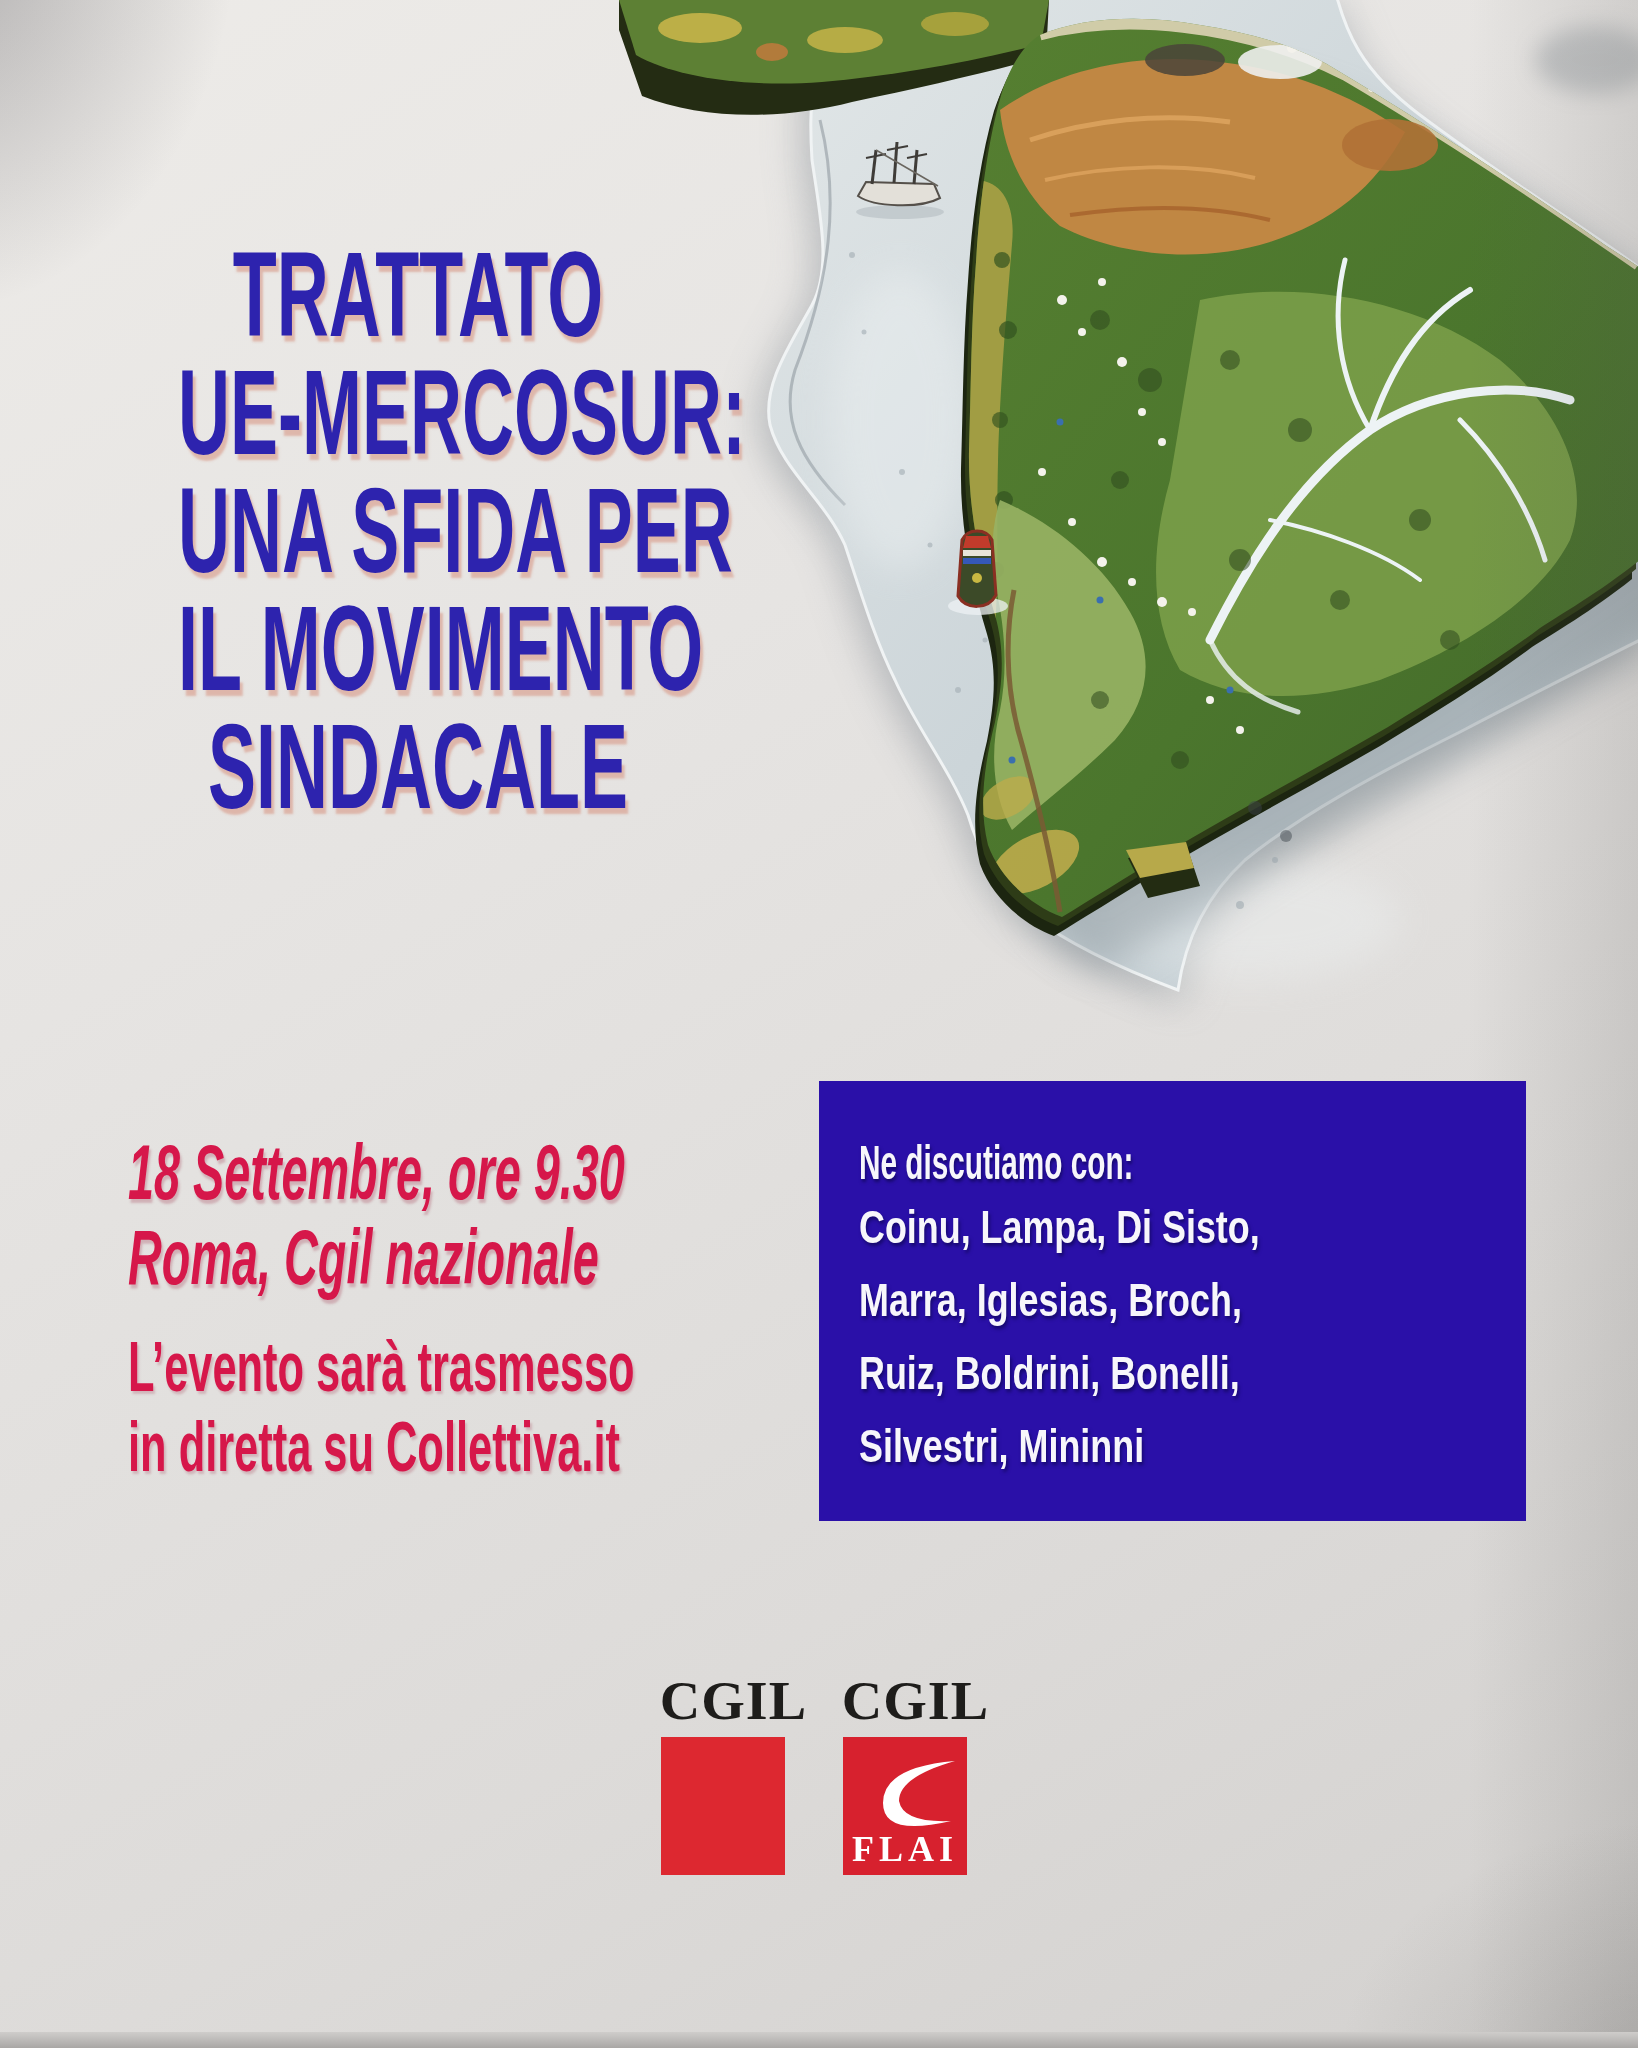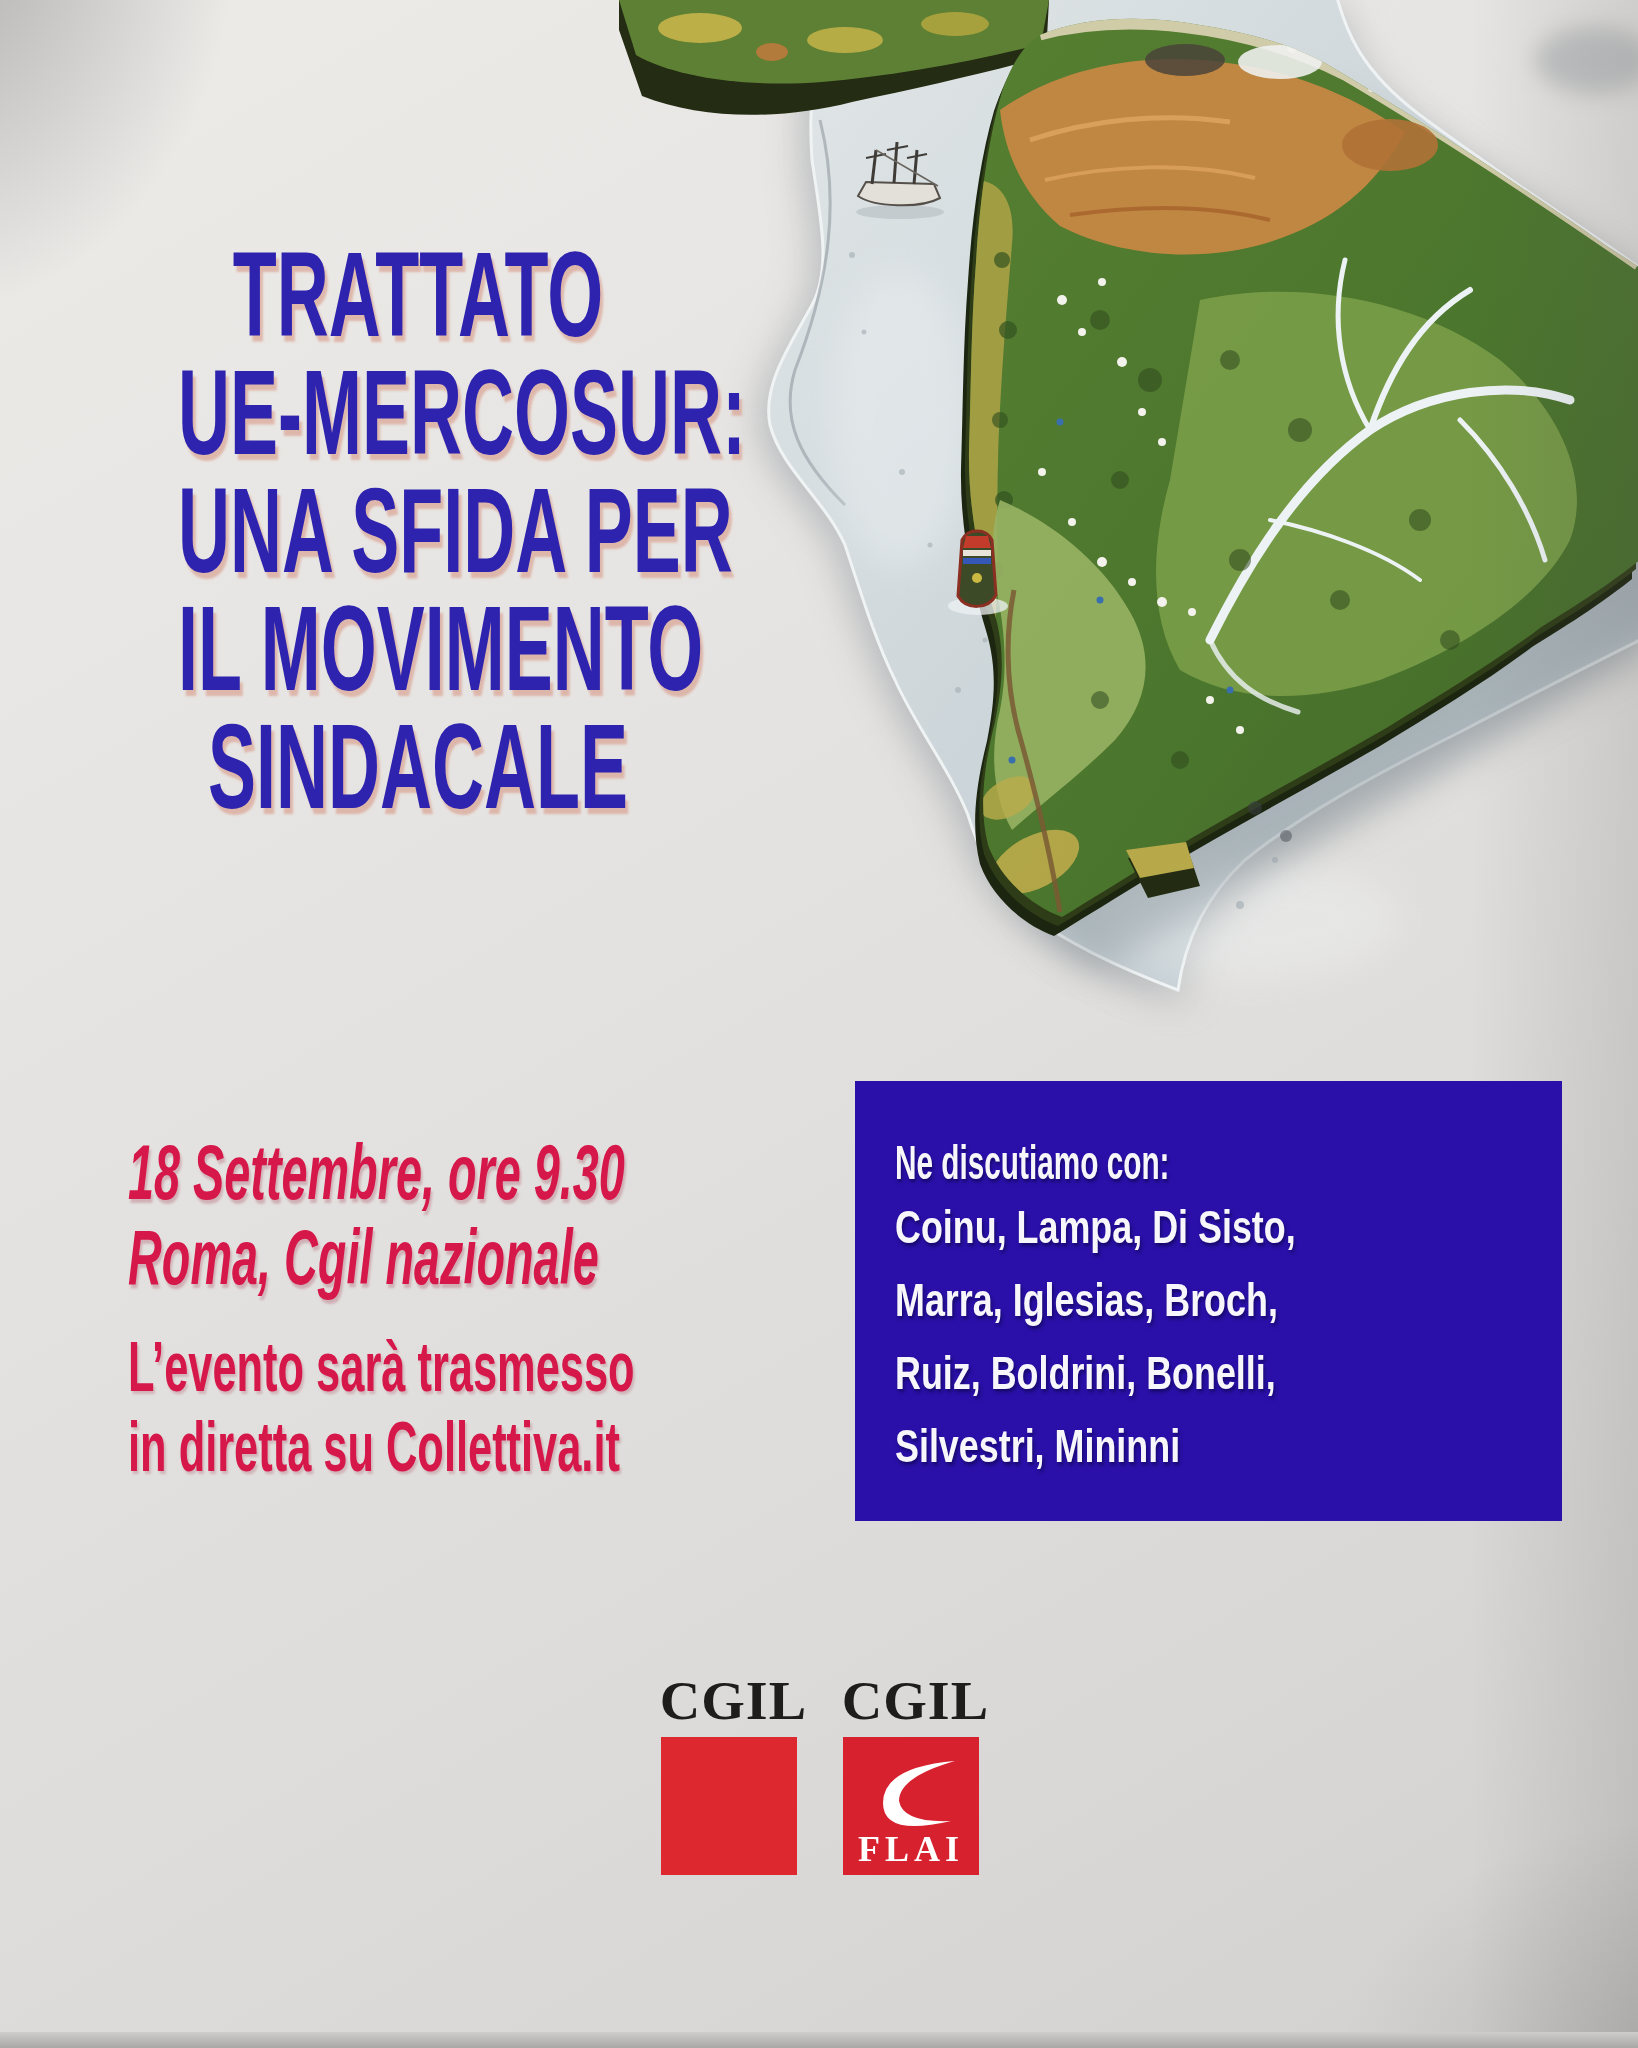--- a/index.html
+++ b/index.html
@@ -27,33 +27,33 @@
 
   .date-block{position:absolute;left:128px;top:1130px;color:#d6174a;font-weight:bold;
     font-size:78px;line-height:85px;text-shadow:3px 4px 3px rgba(150,30,60,.25);font-style:italic;}
   .date-block .rline{transform:scaleX(.60);transform-origin:0 0;white-space:nowrap;}
 
   .streaming-block{position:absolute;left:128px;top:1327px;color:#d6174a;font-weight:bold;
     font-size:70px;line-height:80px;text-shadow:3px 3px 3px rgba(150,30,60,.22);}
   .streaming-block .rline{transform:scaleX(.62);transform-origin:0 0;white-space:nowrap;}
 
   .speakers-panel{position:absolute;left:819px;top:1081px;width:707px;height:440px;
-    background:#2a10a8;box-sizing:border-box;padding:54px 0 0 40px;color:#f7f6fb;margin-left:36px;}
+    background:#2a10a8;box-sizing:border-box;padding:54px 0 0 40px;color:#f7f6fb;}
   .panel-heading{font-size:48px;line-height:56px;font-weight:bold;white-space:nowrap;
     transform:scaleX(.62);transform-origin:0 0;text-shadow:2px 3px 4px rgba(8,4,60,.55);}
   .panel-names{font-size:46px;line-height:73px;font-weight:bold;
     text-shadow:2px 3px 4px rgba(8,4,60,.55);}
   .panel-names .nline{transform:scaleX(.78);transform-origin:0 0;white-space:nowrap;}
 
   .logo{position:absolute;top:1672px;font-family:Liberation Serif, serif;}
   .logo-cgil{left:661px;width:136px;}
   .logo-flai{left:843px;width:137px;}
   .logo-wordmark{color:#1e1d1b;font-weight:bold;font-size:55px;line-height:58px;
     letter-spacing:1px;text-align:center;transform:scaleX(1.02);transform-origin:50% 0;}
-  .logo-square{margin-top:7px;width:136px;height:138px;position:relative;}
+  .logo-square{margin-top:7px;width:124px;height:138px;position:relative;}
   .logo-square.plain{background:#dd2830;}
   .logo-square.flai{background:#d7212e;}
   .flai-swoosh{position:absolute;left:0;top:0;width:136px;height:138px;}
   .flai-text{position:absolute;left:0;right:0;bottom:8px;text-align:center;color:#ffffff;
     font-weight:bold;font-size:36px;letter-spacing:5px;line-height:36px;}
 </style>
 </head>
 <body>
 
 <div class="poster">

